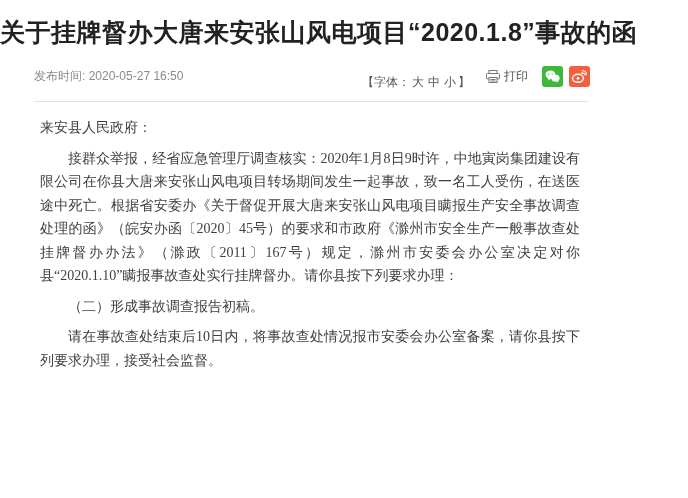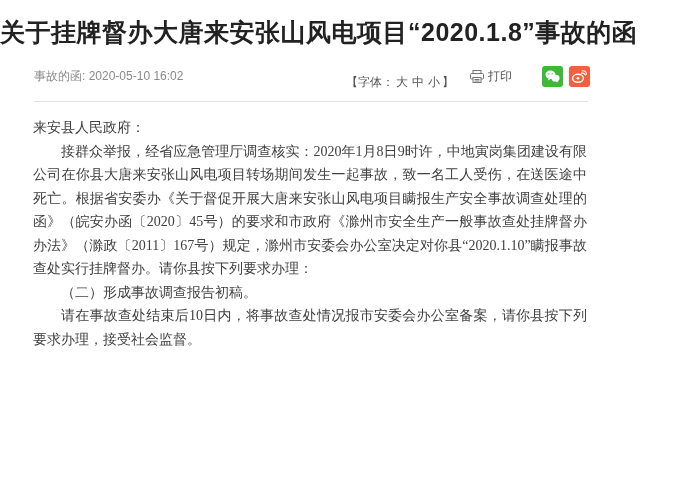--- a/index.html
+++ b/index.html
@@ -30,21 +30,21 @@
     font-family: "Liberation Sans", "DejaVu Sans", sans-serif;
     font-size: 12px;
     color: #8a8a8a;
   }
   .meta-left { color: #8a8a8a; }
   .meta-right { display: flex; align-items: center; gap: 6px; color: #555; }
   .font-size-control { color: #555; margin-top: 13px; }
   .font-size-control a { color: #555; text-decoration: none; margin: 0 2px; cursor: pointer; }
   .print-button {
     display: inline-flex; align-items: center; gap: 4px;
-    color: #555; cursor: pointer; margin-left: 10px; margin-right: 24px;
+    color: #555; cursor: pointer; margin-left: 10px; margin-right: 8px;
   }
   .share-button {
     width: 21px; height: 21px; border-radius: 3px;
     display: inline-flex; align-items: center; justify-content: center;
     cursor: pointer;
   }
   .share-wechat { background: #3eb837; }
   .share-weibo  { background: #f2603f; }
 
   .divider {
@@ -53,37 +53,37 @@
     margin: 10px 32px 0 34px;
   }
 
   .doc {
     margin: 14px 33px 0 33px;
     font-size: 14px;
     line-height: 23.5px;
     color: #3f3f3f;
     text-align: justify;
   }
-  .doc p { margin: 0; }
+  .doc p { margin: 7px; }
   .doc p.indent { text-indent: 2em; }
 
   
   .icon-printer svg { display: block; }
   .share-button svg { display: block; }
 </style>
 </head>
 <body>
 
 <div class="page">
 
   <h1 class="page-title">关于挂牌督办大唐来安张山风电项目“2020.1.8”事故的函</h1>
 
   <div class="meta-row">
     <div class="meta-left">
-      <span>事故的函: </span><span>2020-05-10 16:02</span>
+      <span>发布时间: </span><span>2020-05-27 16:50</span>
     </div>
     <div class="meta-right">
       <span class="font-size-control">
         <span>【字体：</span><a>大</a><a>中</a><a>小</a><span>】</span>
       </span>
       <span class="print-button">
         <span class="icon-printer">
           <svg width="14" height="13" viewBox="0 0 14 13">
             <rect x="3" y="0.5" width="8" height="3" fill="none" stroke="#777" stroke-width="1"></rect>
             <rect x="0.5" y="3.5" width="13" height="5.5" rx="1" fill="none" stroke="#777" stroke-width="1"></rect>

